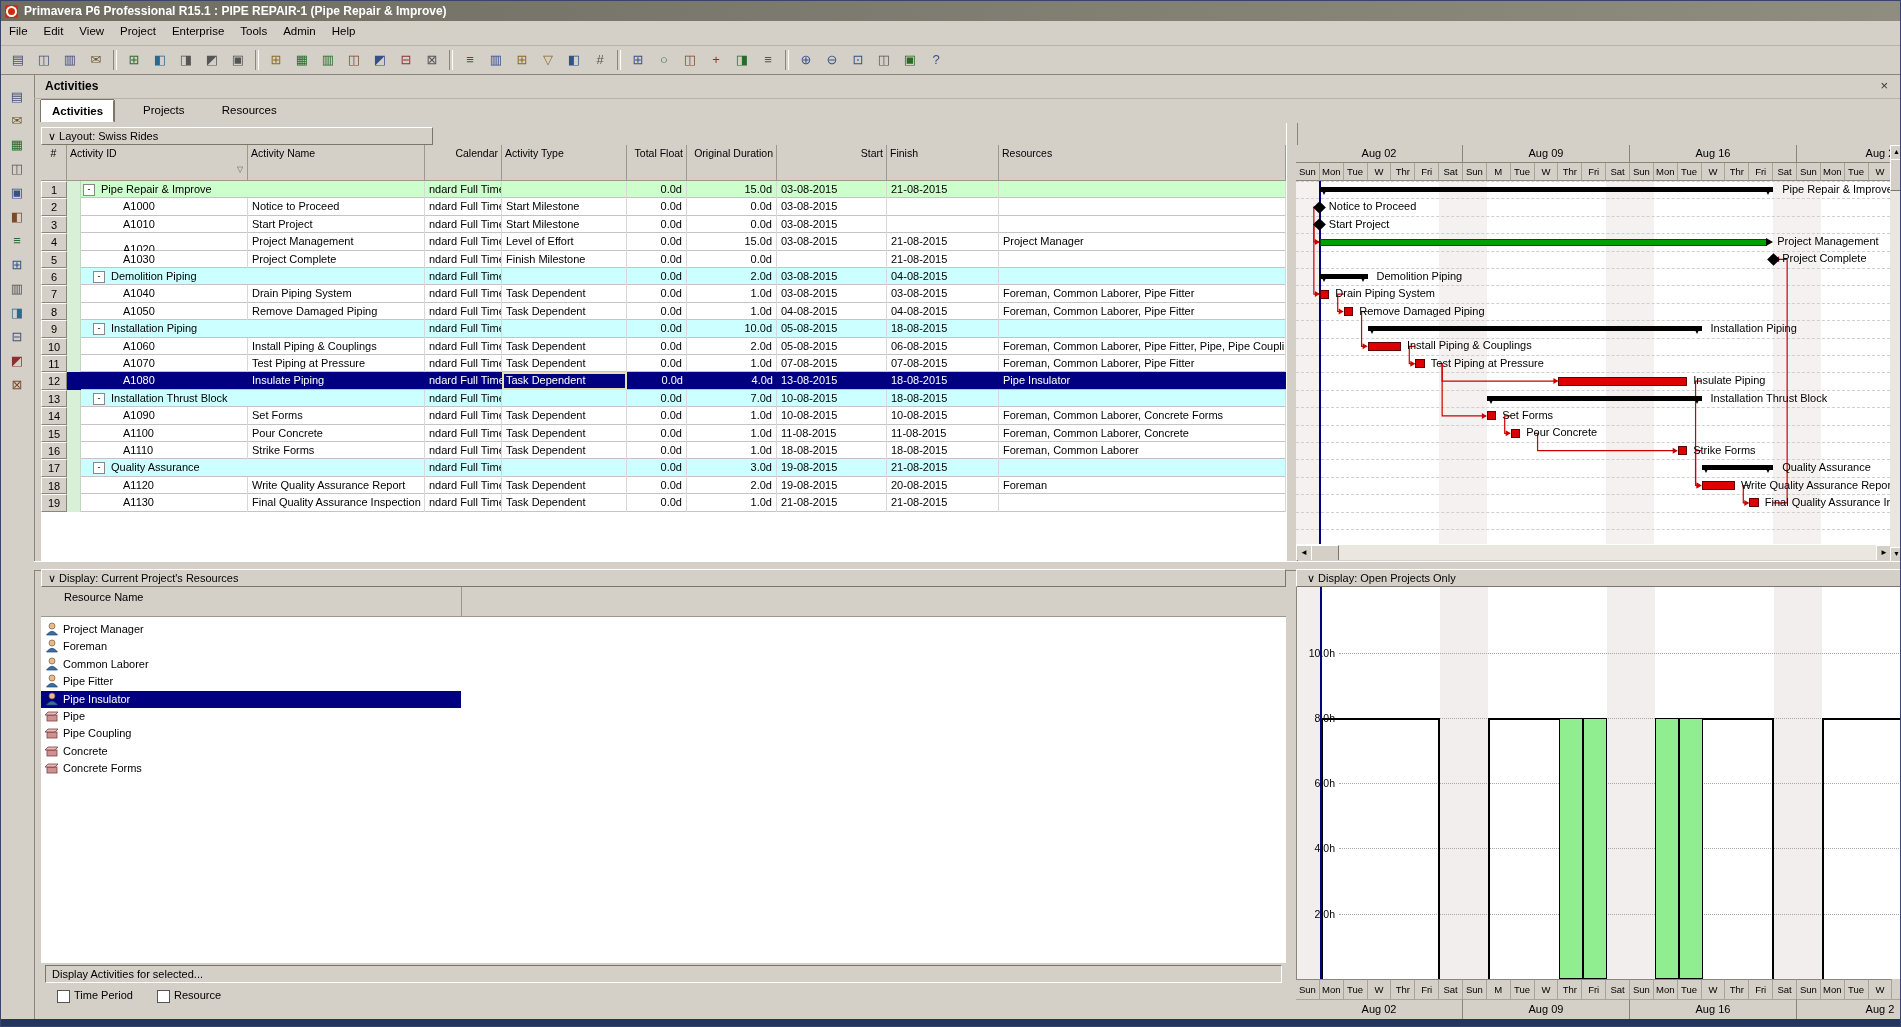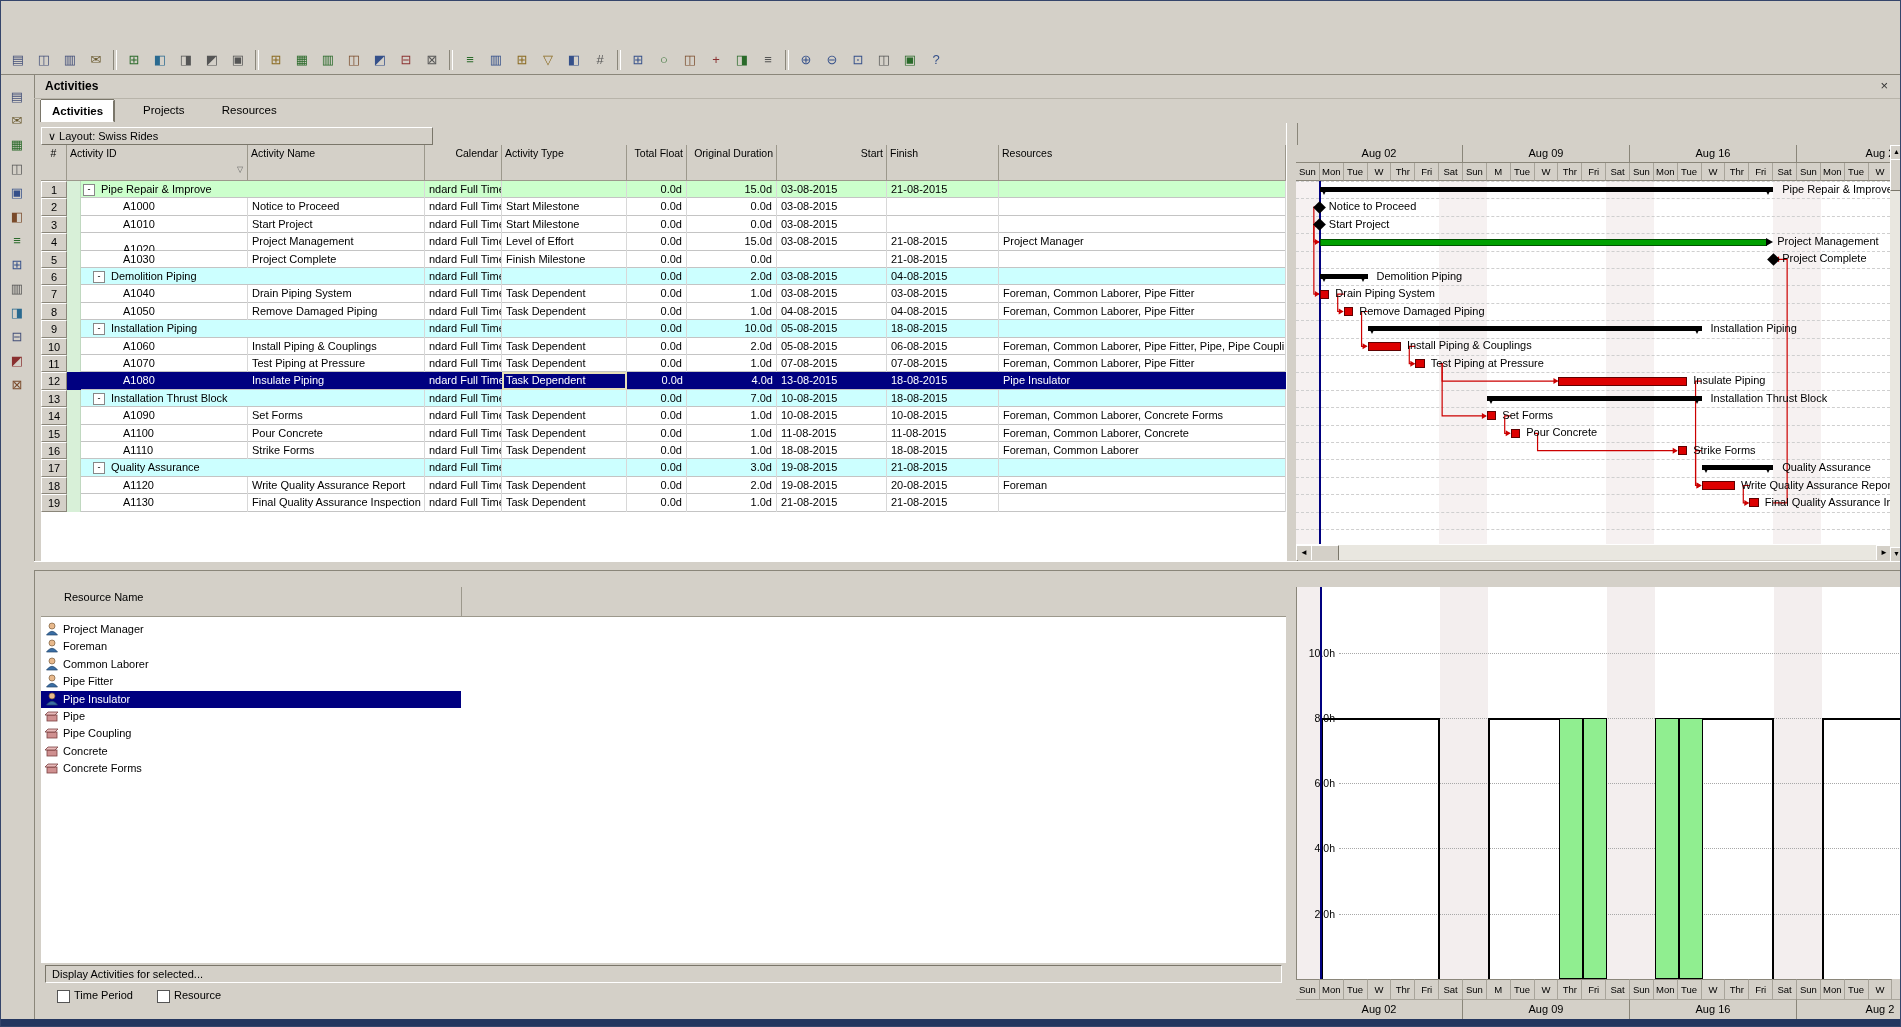--- a/index.html
+++ b/index.html
@@ -33,20 +33,27 @@
   .tabsel{background:#fff;font-weight:bold;border:1px solid;border-color:#fff #7a766a #fff #fff;
      box-shadow:0 -1px 0 #7a766a,1px 0 0 #7a766a,-1px 0 0 #7a766a;}
   .grid-cell{position:absolute;overflow:hidden;white-space:nowrap;box-sizing:border-box;}
   .hcell{background:#d4d0c8;border-right:1px solid #9c988c;font-size:10.5px;padding:2px 3px;}
   svg{position:absolute;}
 </style>
 </head>
 <body>
 
 <div id="app">
+  <div id="titlebar" class="abs">
+    <span id="applogo">
+        <i></i>
+      </span>
+    <span>Primavera P6 Professional R15.1 : PIPE REPAIR-1 (Pipe Repair &amp; Improve)</span>
+  </div>
+  <div id="menubar" class="abs"><span class="menuitem">File</span><span class="menuitem">Edit</span><span class="menuitem">View</span><span class="menuitem">Project</span><span class="menuitem">Enterprise</span><span class="menuitem">Tools</span><span class="menuitem">Admin</span><span class="menuitem">Help</span></div>
   <div id="toolbar" class="abs">
       <span class="tbtn" style="color: rgb(68, 80, 122);">▤</span>
       <span class="tbtn" style="color: rgb(68, 80, 122);">◫</span>
       <span class="tbtn" style="color: rgb(68, 80, 122);">▥</span>
       <span class="tbtn" style="color: rgb(106, 90, 48);">✉</span>
       <span class="tsep"></span>
       <span class="tbtn" style="color: rgb(42, 106, 42);">⊞</span>
       <span class="tbtn" style="color: rgb(42, 106, 144);">◧</span>
       <span class="tbtn" style="color: rgb(85, 85, 85);">◨</span>
       <span class="tbtn" style="color: rgb(85, 85, 85);">◩</span>
@@ -552,20 +559,21 @@
         <div class="abs raised" style="left: 15px; top: 0px; width: 26px; height: 14px; background: rgb(212, 208, 200);"></div>
         <div class="abs raised" style="left: 580px; top: 0px; width: 14px; height: 14px; background: rgb(212, 208, 200); text-align: center; line-height: 13px; font-size: 8px;">►</div>
       </div>
     </div>
     <div class="abs" style="left: 1889px; top: 144px; width: 12px; height: 415px; background: rgb(233, 231, 224);">
       <div class="abs raised" style="left: 0px; top: 0px; width: 11px; height: 13px; background: rgb(212, 208, 200); text-align: center; line-height: 12px; font-size: 7px;">▲</div>
       <div class="abs raised" style="left: 0px; top: 14px; width: 11px; height: 30px; background: rgb(212, 208, 200);"></div>
       <div class="abs raised" style="left: 0px; top: 402px; width: 11px; height: 13px; background: rgb(212, 208, 200); text-align: center; line-height: 12px; font-size: 7px;">▼</div>
     </div>
     <div class="abs" style="left: 33px; top: 560px; width: 1868px; height: 8px; background: rgb(212, 208, 200); border-top: 1px solid rgb(255, 255, 255); border-bottom: 1px solid rgb(138, 134, 122);"></div>
+    <div class="abs raised nowrap" style="left: 40px; top: 568px; width: 1245px; height: 18px; background: rgb(212, 208, 200); line-height: 16px; padding-left: 6px; box-sizing: border-box;">∨ Display: Current Project's Resources</div>
     <div class="abs" style="left: 40px; top: 586px; width: 1245px; height: 30px; background: rgb(212, 208, 200); border-bottom: 1px solid rgb(156, 152, 140); box-sizing: border-box;">
       <div class="abs" style="left: 6px; top: 4px; padding-left: 17px;">Resource Name</div>
       <div class="abs" style="left: 420px; top: 0px; width: 1px; height: 29px; background: rgb(156, 152, 140);"></div>
     </div>
     <div class="abs" style="left: 40px; top: 616px; width: 1245px; height: 346px; background: rgb(255, 255, 255);"></div>
     <div class="abs nowrap" style="left: 40px; top: 620px; width: 420px; height: 17.4px; background: transparent; color: rgb(0, 0, 0);">
       <svg width="14" height="14" style="position: absolute; left: 4px; top: 1px;">
         <circle cx="7" cy="4" r="3" fill="#e8b98c" stroke="#7a5a3a" stroke-width="0.7"></circle>
         <path d="M1.5 13 Q7 5.5 12.5 13 Z" fill="#3a6ea5" stroke="#24466b" stroke-width="0.7"></path>
       </svg>
@@ -626,20 +634,21 @@
         <path d="M2 6 L5 3 L15 3 L12 6 Z" fill="#e8baba" stroke="#7a4040" stroke-width="0.8" transform="translate(-2,0)"></path>
       </svg>
       <div class="abs" style="left: 22px; top: 1px; line-height: 15px;">Concrete Forms</div>
     </div>
     <div class="abs sunken nowrap" style="left: 44px; top: 964px; width: 1237px; height: 18px; background: rgb(212, 208, 200); line-height: 16px; padding-left: 6px; box-sizing: border-box;">Display Activities for selected...</div>
     <div class="abs" style="left: 56px; top: 989px; width: 11px; height: 11px; background: rgb(255, 255, 255); border: 1px solid rgb(85, 85, 85);"></div>
     <div class="abs" style="left: 73px; top: 988px;">Time Period</div>
     <div class="abs" style="left: 156px; top: 989px; width: 11px; height: 11px; background: rgb(255, 255, 255); border: 1px solid rgb(85, 85, 85);"></div>
     <div class="abs" style="left: 173px; top: 988px;">Resource</div>
     <div class="abs" style="left: 1295px; top: 568px; width: 606px; height: 450px; overflow: hidden;">
+      <div class="abs raised nowrap" style="left: 0px; top: 0px; width: 606px; height: 18px; background: rgb(212, 208, 200); line-height: 16px; padding-left: 10px; box-sizing: border-box;">∨ Display: Open Projects Only</div>
       <div class="abs" style="left: 0px; top: 18px; width: 606px; height: 392px; background: rgb(255, 255, 255); border-left: 1px solid rgb(138, 134, 122);">
         <div class="abs" style="left: 0px; top: 0px; width: 23.857px; height: 392px; background: rgb(243, 238, 238);"></div>
         <div class="abs" style="left: 143.142px; top: 0px; width: 23.857px; height: 392px; background: rgb(243, 238, 238);"></div>
         <div class="abs" style="left: 166.999px; top: 0px; width: 23.857px; height: 392px; background: rgb(243, 238, 238);"></div>
         <div class="abs" style="left: 310.141px; top: 0px; width: 23.857px; height: 392px; background: rgb(243, 238, 238);"></div>
         <div class="abs" style="left: 333.998px; top: 0px; width: 23.857px; height: 392px; background: rgb(243, 238, 238);"></div>
         <div class="abs" style="left: 477.14px; top: 0px; width: 23.857px; height: 392px; background: rgb(243, 238, 238);"></div>
         <div class="abs" style="left: 500.997px; top: 0px; width: 23.857px; height: 392px; background: rgb(243, 238, 238);"></div>
         <div class="abs" style="left: 42px; top: 65.5px; width: 564px; height: 0px; border-top: 1px dotted rgb(168, 168, 168);"></div>
         <div class="abs" style="left: 2px; top: 59.5px; width: 36px; text-align: right; font-size: 10.5px;">10.0h</div>

